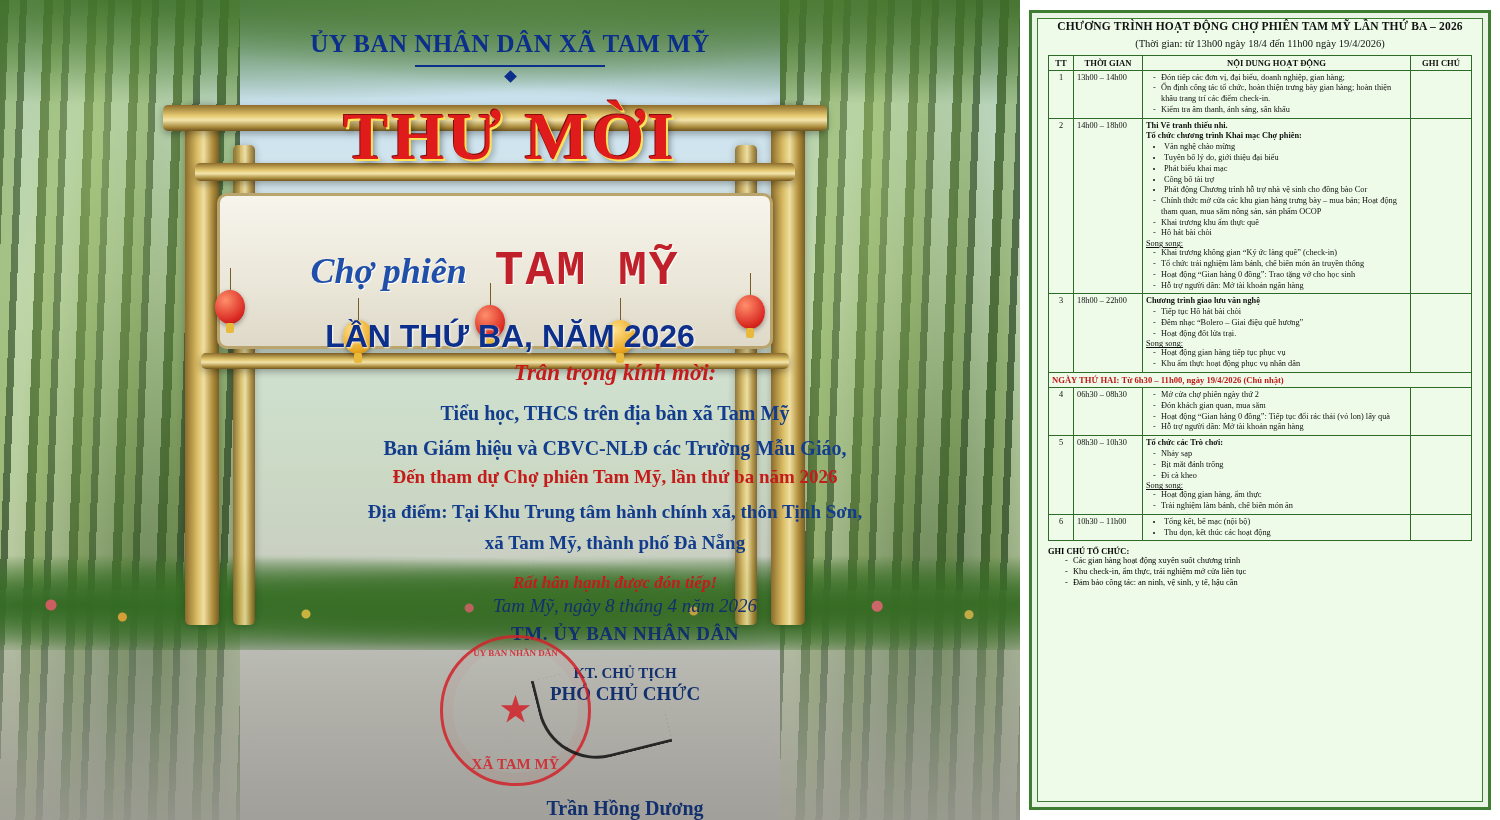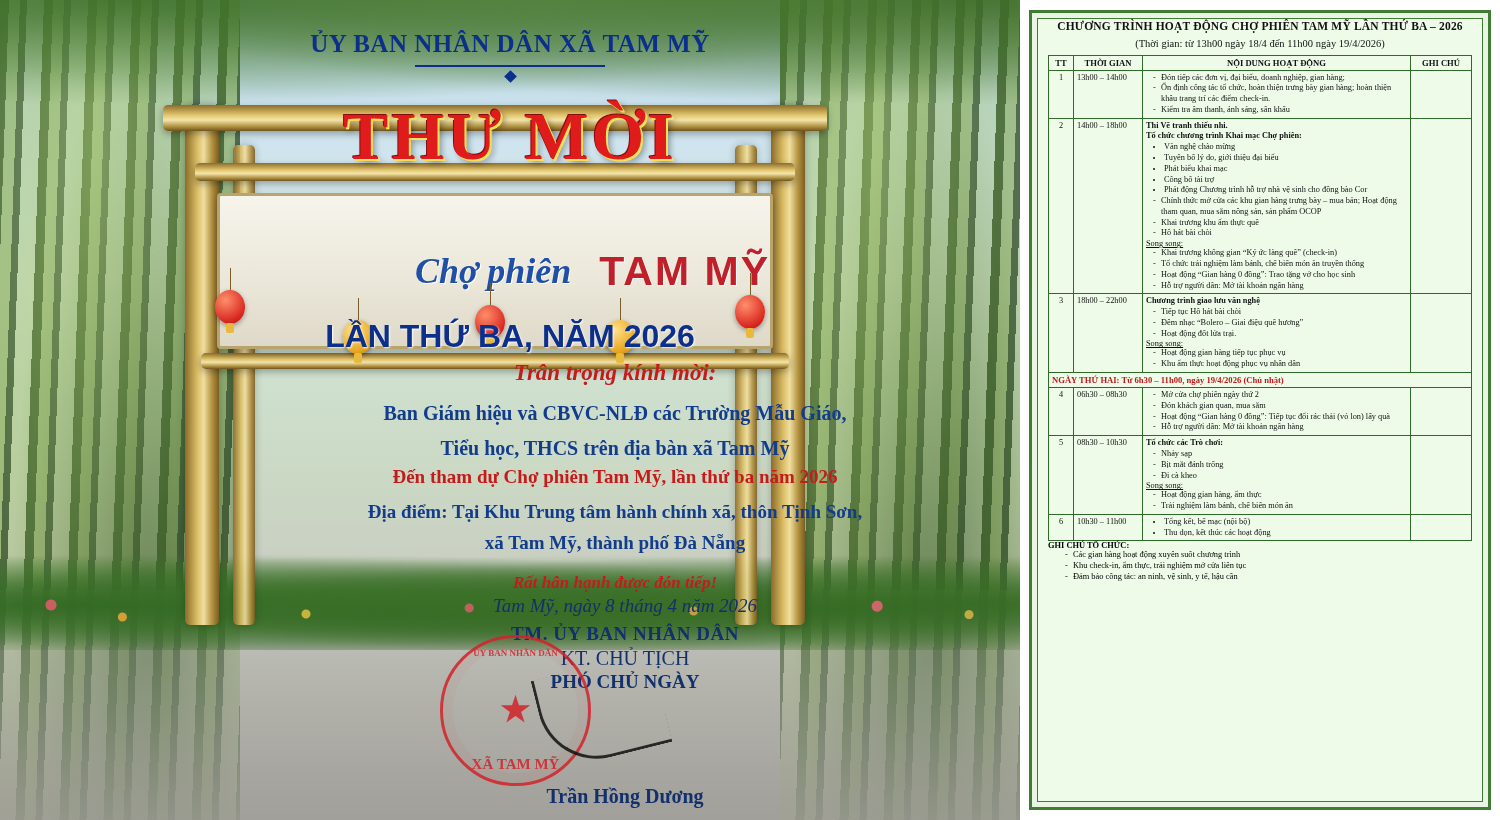--- a/index.html
+++ b/index.html
@@ -86,32 +86,32 @@
     position:absolute;left:-12px;right:-12px;height:26px;
     background:linear-gradient(to bottom,#8d6c2b,#e3c86f 40%,#f3e4ab 58%,#a98a3b 85%,#6f5420);
     border-radius:5px;box-shadow:0 3px 7px rgba(0,0,0,.3);
   }
   .beam.top{top:0;}
   .beam.mid{top:58px;height:18px;left:20px;right:20px;}
   .beam.low{top:248px;height:16px;left:26px;right:26px;}
   .banner{
     position:absolute;left:42px;right:42px;top:88px;height:150px;
     background:linear-gradient(to bottom,#f7f4ec,#eae6d8 60%,#ded9c8);
-    border:3px solid #b8a46c;border-radius:4px;
+    border:3px solid #b8a46c;border-radius:10px;
     box-shadow:0 4px 10px rgba(0,0,0,.25);
-    display:flex;align-items:center;justify-content:flex-end;gap:28px;
+    display:flex;align-items:center;justify-content:center;gap:28px;
   }
   .banner .cp{
     font-family:"Liberation Serif",serif;font-style:italic;
     font-size:36px;color:#1f4fa8;font-weight:700;
     text-shadow:1px 1px 0 #fff;
   }
   .banner .tm{
-    font-family:Liberation Sans, sans-serif;font-weight:700;
-    font-size:41px;color:#c0202a;letter-spacing:2px;
+    font-family:Liberation Mono, monospace;font-weight:700;
+    font-size:48px;color:#c0202a;letter-spacing:2px;
     text-shadow:1px 1px 0 #fff;
   }
   .lantern{position:absolute;width:30px;height:34px;border-radius:50%;
     background:radial-gradient(circle at 35% 30%,#ff8f6b,#d8261f 70%,#9e120f);
     box-shadow:0 2px 5px rgba(0,0,0,.35);}
   .lantern:before{content:"";position:absolute;left:50%;top:-22px;width:1px;height:22px;background:#7a5c26;}
   .lantern:after{content:"";position:absolute;left:50%;transform:translateX(-50%);bottom:-9px;width:8px;height:10px;background:#e8b93a;border-radius:2px;}
   .lantern.gold{background:radial-gradient(circle at 35% 30%,#ffe08a,#e8a51e 70%,#a8730d);}
 
   .inv-text{position:absolute;left:0;right:0;top:0;text-align:center;z-index:5;}
@@ -148,21 +148,21 @@
     margin-top:8px;font-size:19px;font-weight:700;color:#123c8c;line-height:1.65;
   }
   .honor{
     margin-top:14px;font-style:italic;font-weight:700;font-size:17px;color:#c41b1b;
   }
   .sign{
     position:absolute;right:230px;top:595px;text-align:center;z-index:6;width:330px;
   }
   .sign .date{font-style:italic;font-size:19px;color:#12306e;}
   .sign .tm{margin-top:6px;font-weight:700;font-size:19px;color:#12306e;letter-spacing:.5px;}
-  .sign .kt{margin-top:2px;font-weight:400;font-size:20px;color:#12306e;}
+  .sign .kt{margin-top:20px;font-weight:700;font-size:15px;color:#12306e;}
   .sign .pct{margin-top:1px;font-weight:700;font-size:19px;color:#12306e;}
   .sign .name{
     margin-top:92px;font-weight:700;font-size:20px;color:#12306e;
     font-family:"Liberation Serif",serif;
   }
   .stamp{
     position:absolute;left:-20px;top:40px;width:145px;height:145px;border-radius:50%;
     border:3px solid #d2232a;opacity:.85;
     display:flex;align-items:center;justify-content:center;
     color:#d2232a;font-size:11px;font-weight:700;text-align:center;line-height:1.2;
@@ -215,21 +215,21 @@
   }
   td.center{text-align:center;}
   .b{font-weight:700;}
   .u{text-decoration:underline;}
   ul.dash{margin:0;padding-left:9px;list-style:none;}
   ul.dash li{position:relative;padding-left:6px;line-height:1.3;}
   ul.dash li:before{content:"-";position:absolute;left:-2px;}
   ul.dot{margin:0 0 0 6px;padding-left:12px;list-style:disc;}
   ul.dot li{line-height:1.3;}
   .plain{line-height:1.3;}
-  .note-block{font-size:8.4px;}
+  .note-block{margin-top:6px;font-size:8.4px;}
   .note-block .hd{font-weight:700;}
 </style>
 </head>
 <body>
 
 <div class="page">
 
   <div class="invite">
     <div class="bamboo left"></div>
     <div class="bamboo right"></div>
@@ -264,36 +264,36 @@
       <div class="rule"></div>
       <div class="diamond"></div>
       <div class="title">THƯ MỜI</div>
     </div>
 
     <div class="edition">LẦN THỨ BA, NĂM 2026</div>
 
     <div class="body-block">
       <div class="kinhmoi">Trân trọng kính mời:</div>
       <div class="guest">
+        <div>Tiểu học, THCS trên địa bàn xã Tam Mỹ</div>
         <div>Ban Giám hiệu và CBVC-NLĐ các Trường Mẫu Giáo,</div>
-        <div>Tiểu học, THCS trên địa bàn xã Tam Mỹ</div>
       </div>
       <div class="attend">Đến tham dự Chợ phiên Tam Mỹ, lần thứ ba năm 2026</div>
       <div class="place">
         <div>Địa điểm: Tại Khu Trung tâm hành chính xã, thôn Tịnh Sơn,</div>
         <div>xã Tam Mỹ, thành phố Đà Nẵng</div>
       </div>
       <div class="honor">Rất hân hạnh được đón tiếp!</div>
     </div>
 
     <div class="sign">
       <div class="date">Tam Mỹ, ngày 8 tháng 4 năm 2026</div>
       <div class="tm">TM. ỦY BAN NHÂN DÂN</div>
       <div class="kt">KT. CHỦ TỊCH</div>
-      <div class="pct">PHÓ CHỦ NGÀY</div>
+      <div class="pct">PHÓ CHỦ CHỨC</div>
       <div class="stamp">
         <div class="t">ỦY BAN NHÂN DÂN</div>
         <div class="star">★</div>
         <div class="b">XÃ TAM MỸ</div>
       </div>
       <div class="scribble"></div>
       <div class="name">Trần Hồng Dương</div>
     </div>
   </div>
 

